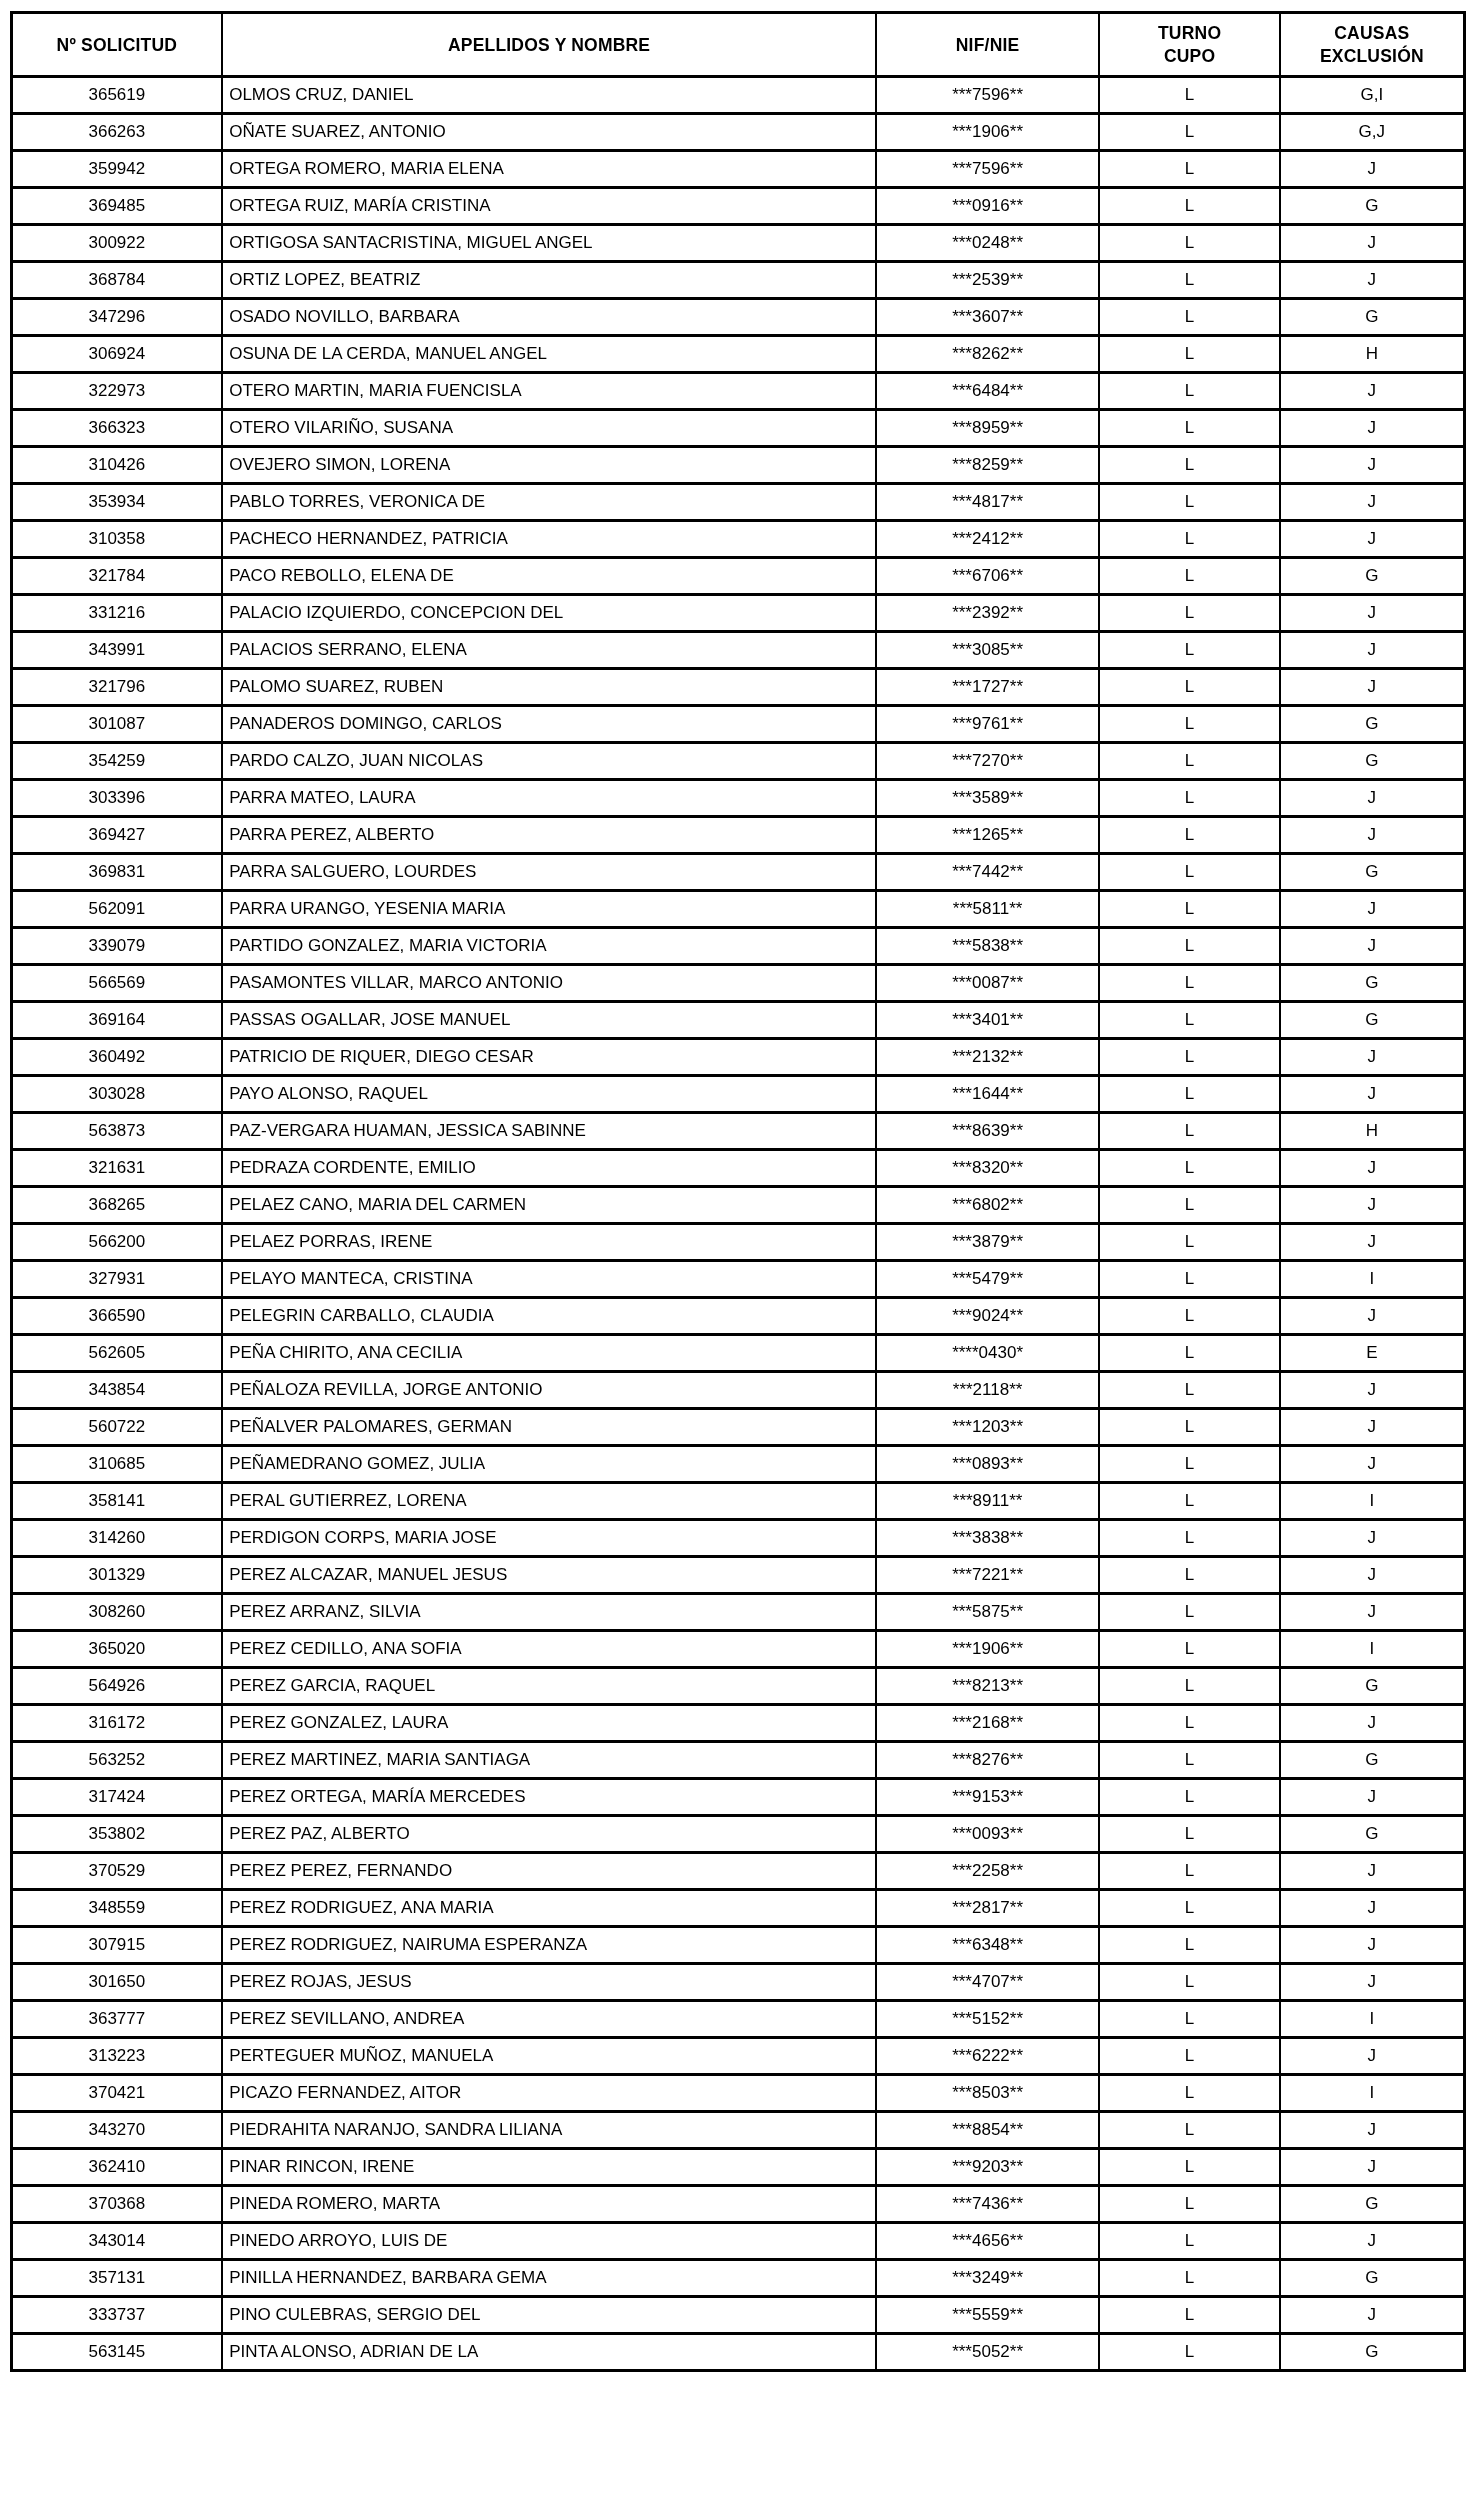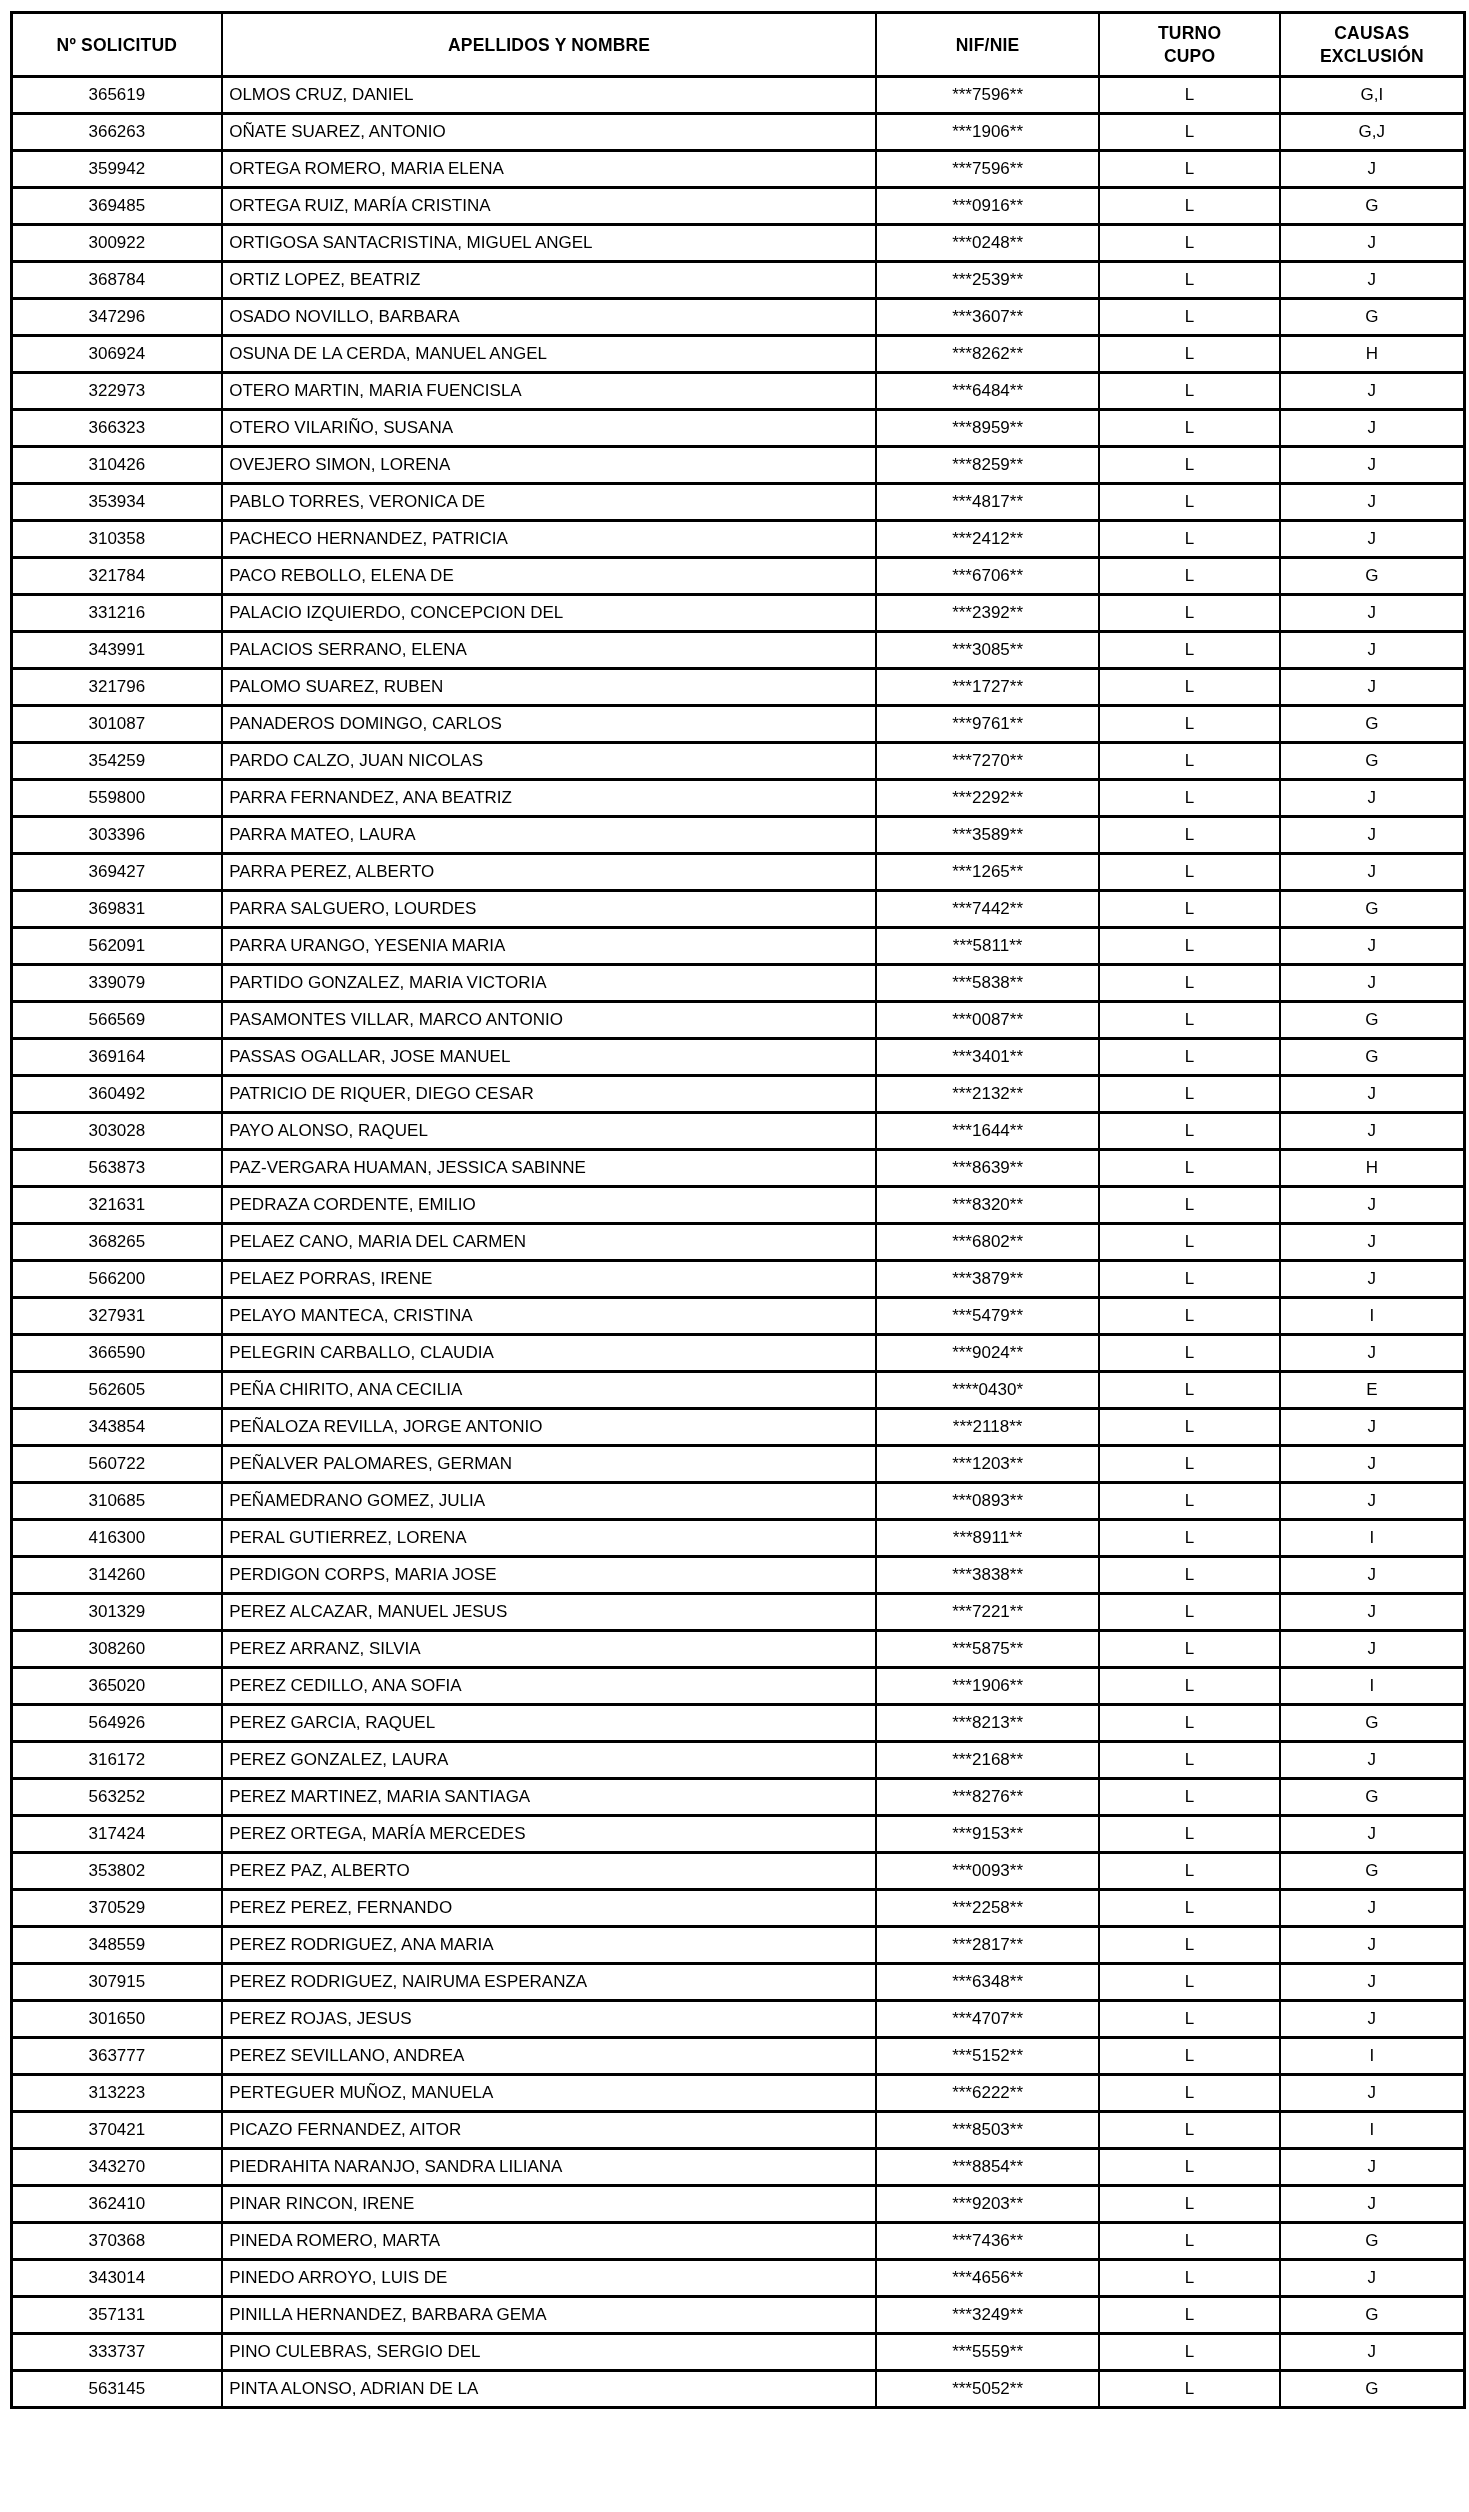--- a/index.html
+++ b/index.html
@@ -229,27 +229,20 @@
         </tr>
 
         <tr>
           <td class="c-center">354259</td>
           <td class="c-left">PARDO CALZO, JUAN NICOLAS</td>
           <td class="c-center">***7270**</td>
           <td class="c-center">L</td>
           <td class="c-center">G</td>
         </tr>
 
-        <tr>
-          <td class="c-center">559800</td>
-          <td class="c-left">PARRA FERNANDEZ, ANA BEATRIZ</td>
-          <td class="c-center">***2292**</td>
-          <td class="c-center">L</td>
-          <td class="c-center">J</td>
-        </tr>
 
         <tr>
           <td class="c-center">303396</td>
           <td class="c-left">PARRA MATEO, LAURA</td>
           <td class="c-center">***3589**</td>
           <td class="c-center">L</td>
           <td class="c-center">J</td>
         </tr>
 
         <tr>
@@ -390,21 +383,21 @@
 
         <tr>
           <td class="c-center">310685</td>
           <td class="c-left">PEÑAMEDRANO GOMEZ, JULIA</td>
           <td class="c-center">***0893**</td>
           <td class="c-center">L</td>
           <td class="c-center">J</td>
         </tr>
 
         <tr>
-          <td class="c-center">416300</td>
+          <td class="c-center">358141</td>
           <td class="c-left">PERAL GUTIERREZ, LORENA</td>
           <td class="c-center">***8911**</td>
           <td class="c-center">L</td>
           <td class="c-center">I</td>
         </tr>
 
         <tr>
           <td class="c-center">314260</td>
           <td class="c-left">PERDIGON CORPS, MARIA JOSE</td>
           <td class="c-center">***3838**</td>

